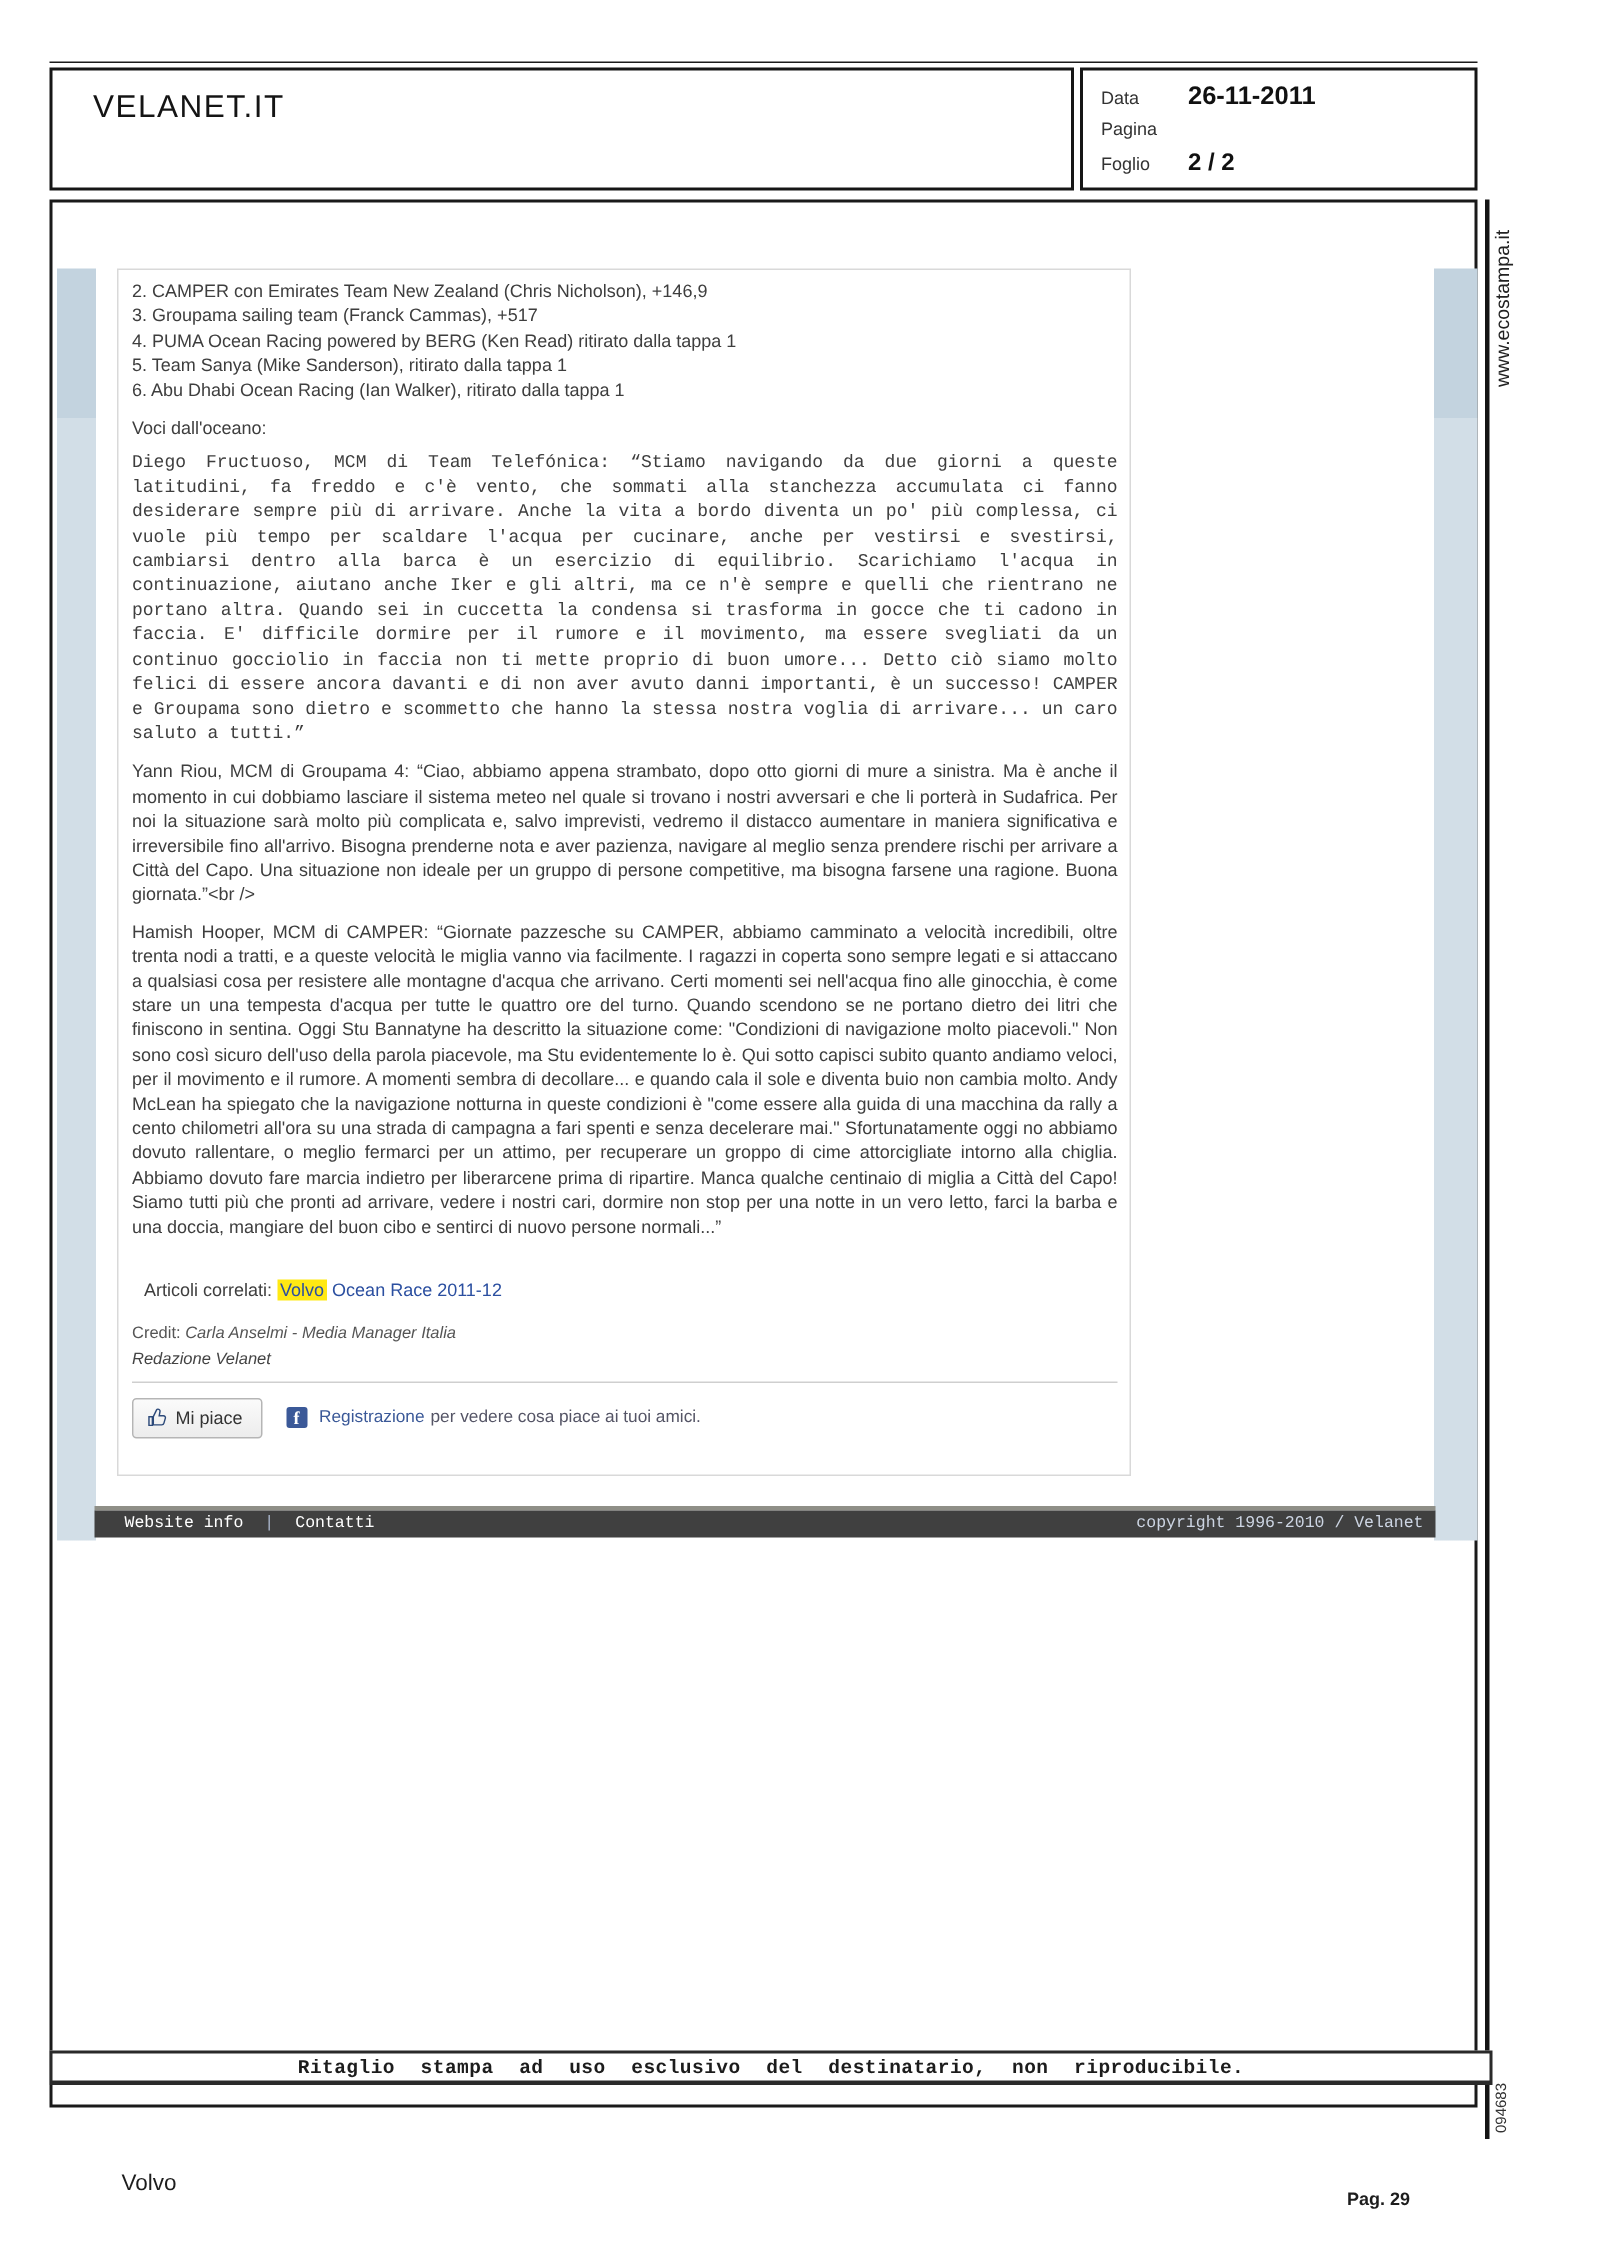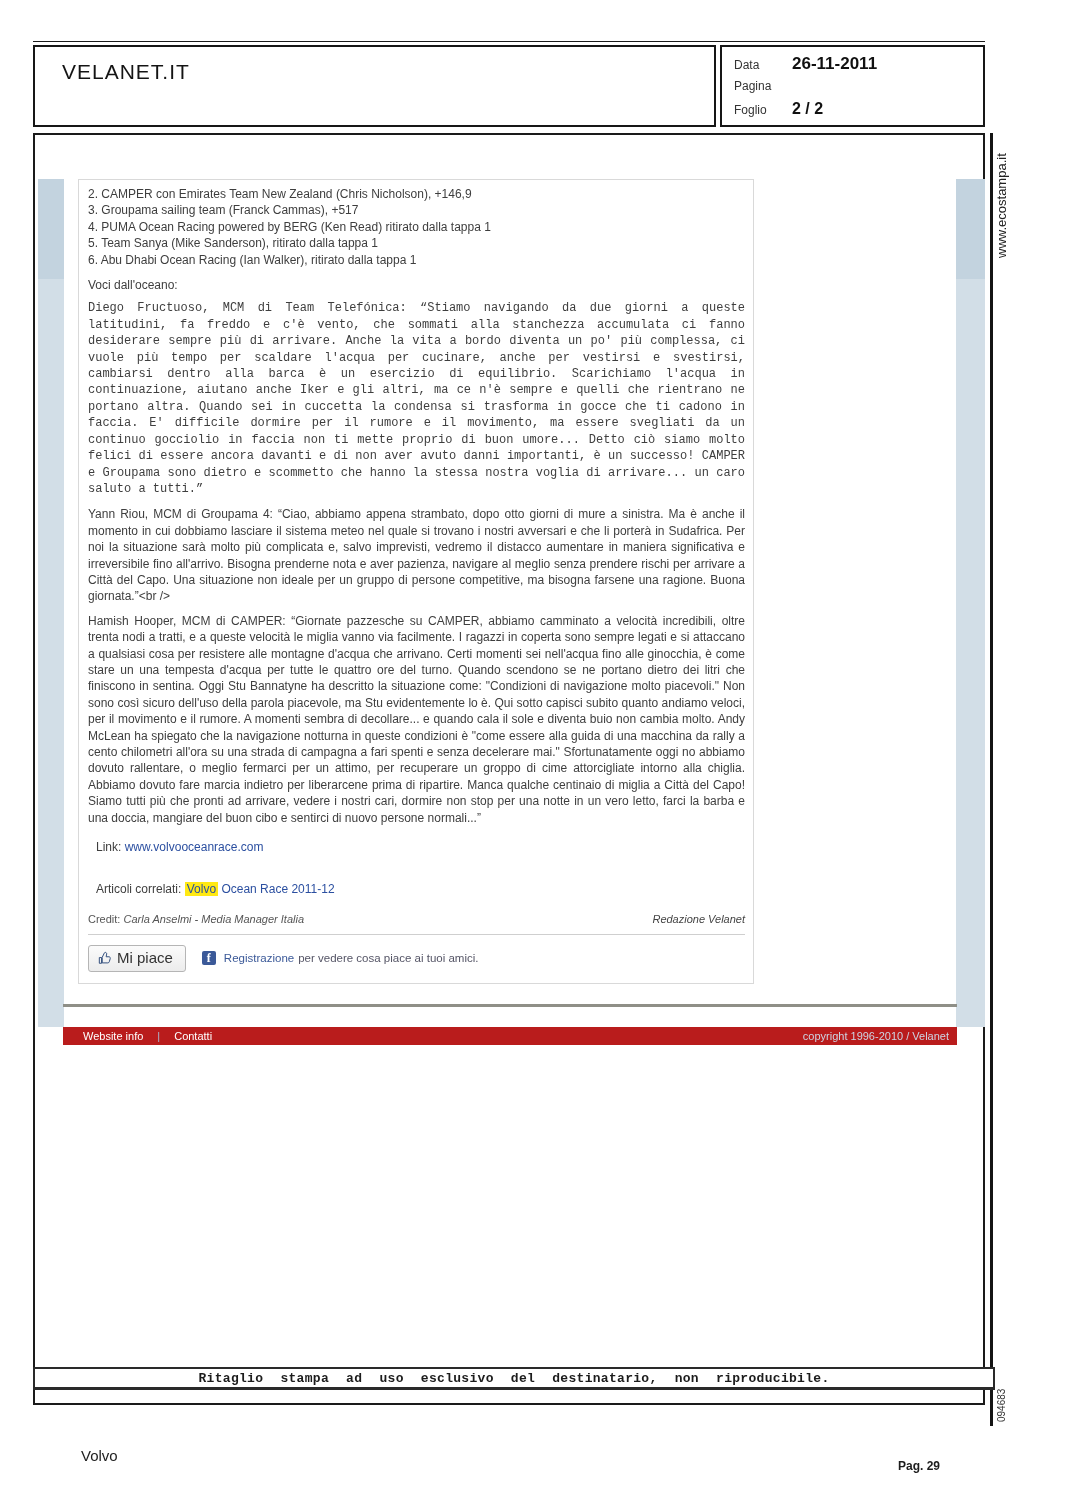--- a/index.html
+++ b/index.html
@@ -38,38 +38,38 @@
   .para { margin-top:8px; text-align:justify; }
   .para.p1 { margin-top:7px;font-family:Liberation Mono, monospace; }
   .para.p2 { margin-top:9px; }
 
   .link-row { margin-top:13px; margin-left:8px; }
   .blue-link { color:#2b4fa0; cursor:pointer; }
   .related-row { margin-top:26px; margin-left:8px; }
   .hl { background:#ffe913; color:#2b4fa0; padding:0 2px; }
 
   .credit-row { margin-top:13px; display:flex; justify-content:space-between;
-                font-size:11px; color:#555; border-bottom:1px solid #cfcfcf; padding-bottom:7px; }
+                font-size:11px; color:#555; border-bottom:1px solid #cfcfcf; padding-bottom:7px;flex-direction:column; }
   .credit-left i, .credit-right { font-style:italic; }
   .credit-right { color:#444; }
 
   .fb-row { margin-top:10px; display:flex; align-items:center; font-size:11.5px; color:#4e596b; }
   .like-btn { display:inline-flex; align-items:center; gap:5px; border:1px solid #b5b5b5;
               border-radius:3px; background:linear-gradient(#fbfbfb,#ececec); padding:4px 12px 4px 9px;
-              color:#333; font-size:15px; cursor:pointer; }
+              color:#333; font-size:12px; cursor:pointer; }
   .fb-icon { width:14px; height:14px; background:#3b5998; border-radius:2px; margin-left:16px;
              color:#fff; font-family:"Liberation Serif", serif; font-weight:bold; font-size:12px;
              display:flex; align-items:flex-end; justify-content:center; line-height:13px; cursor:pointer; }
   .fb-register { margin-left:8px; color:#3b5998; cursor:pointer; }
   .fb-rest { margin-left:4px; color:#556; }
 
   
   .footer-rule { position:absolute; left:28px; top:869px; width:894px; height:3px; background:#8f8f87; }
-  .footer-bar { position:absolute; left:28px; top:892px; width:894px; height:18px; background:#b91c1c;
-                display:flex; align-items:center; font-size:11px; color:#fff; }
+  .footer-bar { position:absolute; left:28px; top:872px; width:894px; height:18px; background:#404040;
+                display:flex; align-items:center; font-size:11px; color:#fff;font-family:Liberation Mono, monospace; }
   .footer-links { display:flex; gap:14px; margin-left:20px; }
   .footer-links span { cursor:pointer; }
   .footer-sep { color:#aab6cc; }
   .footer-copy { margin-left:auto; margin-right:8px; color:#cdd5e3; }
 
   
   .ritaglio-strip { left:33px; top:1367px; width:962px; height:23px; border:2px solid #2a2a2a;
                     border-bottom-width:3px; background:#fff; display:flex; align-items:center; justify-content:center; }
   .ritaglio-text { font-family:"Liberation Mono", monospace; font-size:13px; font-weight:600;
                    color:#1c1c1c; word-spacing:9px; letter-spacing:0.3px; }
@@ -115,24 +115,20 @@
       <div>5. Team Sanya (Mike Sanderson), ritirato dalla tappa 1</div>
       <div>6. Abu Dhabi Ocean Racing (Ian Walker), ritirato dalla tappa 1</div>
     </div>
 
     <div class="voci">Voci dall'oceano:</div>
 
     <div class="para p1">Diego Fructuoso, MCM di Team Telefónica: “Stiamo navigando da due giorni a queste latitudini, fa freddo e c'è vento, che sommati alla stanchezza accumulata ci fanno desiderare sempre più di arrivare. Anche la vita a bordo diventa un po' più complessa, ci vuole più tempo per scaldare l'acqua per cucinare, anche per vestirsi e svestirsi, cambiarsi dentro alla barca è un esercizio di equilibrio. Scarichiamo l'acqua in continuazione, aiutano anche Iker e gli altri, ma ce n'è sempre e quelli che rientrano ne portano altra. Quando sei in cuccetta la condensa si trasforma in gocce che ti cadono in faccia. E' difficile dormire per il rumore e il movimento, ma essere svegliati da un continuo gocciolio in faccia non ti mette proprio di buon umore... Detto ciò siamo molto felici di essere ancora davanti e di non aver avuto danni importanti, è un successo! CAMPER e Groupama sono dietro e scommetto che hanno la stessa nostra voglia di arrivare... un caro saluto a tutti.”</div>
     <div class="para p2">Yann Riou, MCM di Groupama 4: “Ciao, abbiamo appena strambato, dopo otto giorni di mure a sinistra. Ma è anche il momento in cui dobbiamo lasciare il sistema meteo nel quale si trovano i nostri avversari e che li porterà in Sudafrica. Per noi la situazione sarà molto più complicata e, salvo imprevisti, vedremo il distacco aumentare in maniera significativa e irreversibile fino all'arrivo. Bisogna prenderne nota e aver pazienza, navigare al meglio senza prendere rischi per arrivare a Città del Capo. Una situazione non ideale per un gruppo di persone competitive, ma bisogna farsene una ragione. Buona giornata.”&lt;br /&gt;</div>
     <div class="para">Hamish Hooper, MCM di CAMPER: “Giornate pazzesche su CAMPER, abbiamo camminato a velocità incredibili, oltre trenta nodi a tratti, e a queste velocità le miglia vanno via facilmente. I ragazzi in coperta sono sempre legati e si attaccano a qualsiasi cosa per resistere alle montagne d'acqua che arrivano. Certi momenti sei nell'acqua fino alle ginocchia, è come stare un una tempesta d'acqua per tutte le quattro ore del turno. Quando scendono se ne portano dietro dei litri che finiscono in sentina. Oggi Stu Bannatyne ha descritto la situazione come: "Condizioni di navigazione molto piacevoli." Non sono così sicuro dell'uso della parola piacevole, ma Stu evidentemente lo è. Qui sotto capisci subito quanto andiamo veloci, per il movimento e il rumore. A momenti sembra di decollare... e quando cala il sole e diventa buio non cambia molto. Andy McLean ha spiegato che la navigazione notturna in queste condizioni è "come essere alla guida di una macchina da rally a cento chilometri all'ora su una strada di campagna a fari spenti e senza decelerare mai." Sfortunatamente oggi no abbiamo dovuto rallentare, o meglio fermarci per un attimo, per recuperare un groppo di cime attorcigliate intorno alla chiglia. Abbiamo dovuto fare marcia indietro per liberarcene prima di ripartire. Manca qualche centinaio di miglia a Città del Capo! Siamo tutti più che pronti ad arrivare, vedere i nostri cari, dormire non stop per una notte in un vero letto, farci la barba e una doccia, mangiare del buon cibo e sentirci di nuovo persone normali...”</div>
 
-    <div class="link-row">
-      <span>Link:</span>
-      <span class="blue-link">www.volvooceanrace.com</span>
-    </div>
 
     <div class="related-row">
       <span>Articoli correlati:</span>
       <span class="hl">Volvo</span>
       <span class="blue-link">Ocean Race 2011-12</span>
     </div>
 
     <div class="credit-row">
       <span class="credit-left">
         <span>Credit:</span>

